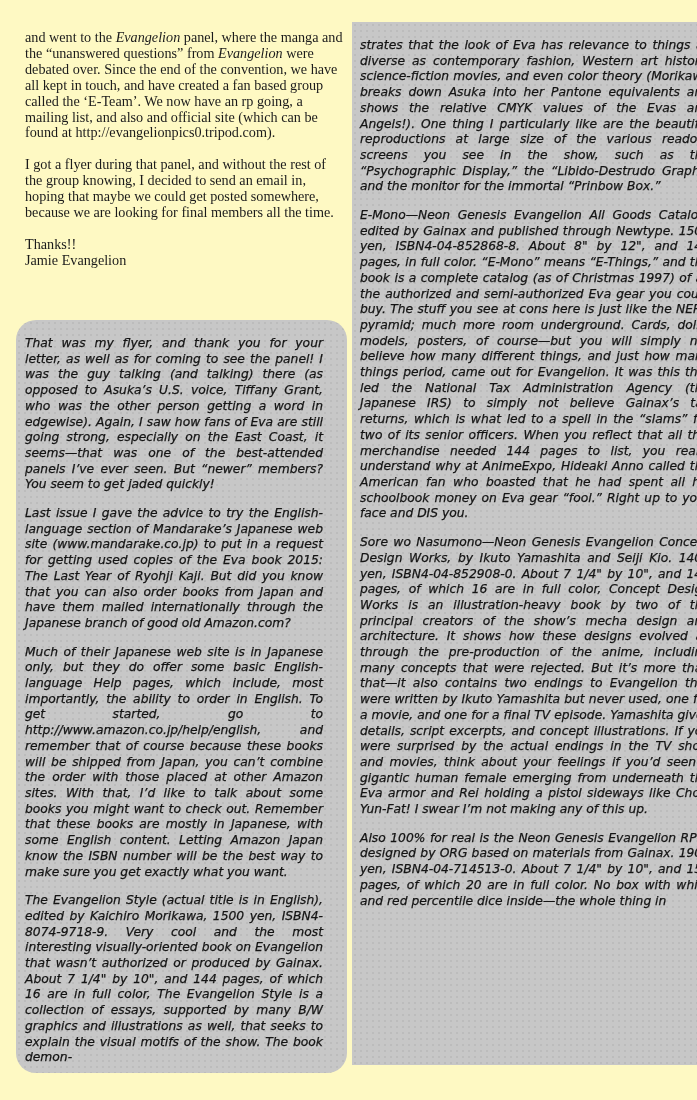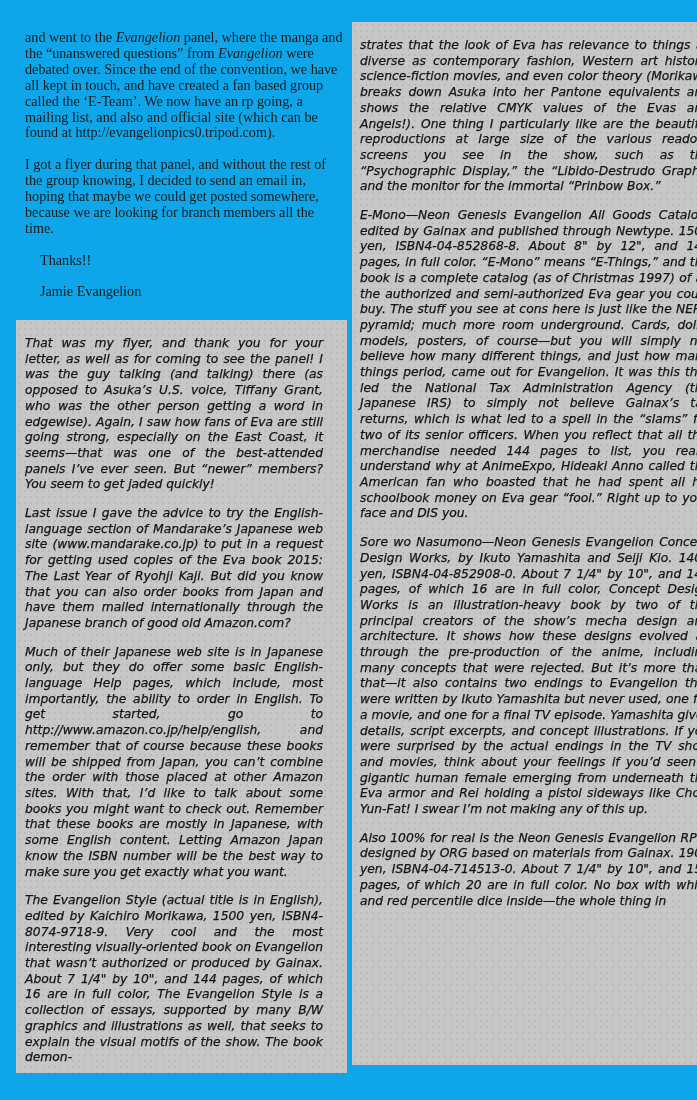--- a/index.html
+++ b/index.html
@@ -1,38 +1,38 @@
 <!DOCTYPE html>
 <html><head>
 <meta charset="utf-8">
 <style>
   html, body { margin: 0; padding: 0; background: #e8e8e8; }
   .page {
     position: relative;
     width: 697px;
     height: 1100px;
-    background: #0ea5e9;
+    background: #fef9c3;
     overflow: hidden;
     font-family: "Liberation Sans", sans-serif;
   }
   
   .letter-block {
     position: absolute;
     left: 25px;
     top: 30px;
     width: 318px;
     font-family: "Liberation Serif", serif;
     font-size: 14.2px;
     line-height: 15.9px;
     color: #1b1b1b;
     text-align: left;
   }
   .letter-block p { margin: 0 0 16px 0; }
   .letter-block em { font-style: italic; }
-  .signature p { margin: 15px; }
+  .signature p { margin: 0; }
   
   .gray-panel {
     position: absolute;
     background-color: #c7c7c7;
     background-image: radial-gradient(rgba(0,0,0,0.055) 1px, transparent 1.2px);
     background-size: 6px 6px;
     color: #141414;
     font-family: "DejaVu Sans", sans-serif;
     font-style: italic;
     font-size: 12.3px;
@@ -43,38 +43,39 @@
     -webkit-text-stroke: 0.25px #141414;
   }
   .gray-panel p { margin: 0 0 13px 0; }
   .gray-panel p:last-child { margin-bottom: 12px; }
   .panel-left {
     left: 16px;
     top: 320px;
     width: 331px;
     height: 753px;
     padding: 16px 24px 6px 9px;
+    border-radius: 20px;
   }
   .panel-right {
     left: 352px;
     top: 22px;
     width: 373px;
     height: 1043px;
     padding: 16px 15px 6px 8px;
   }
 </style>
 </head>
 <body>
 
 <div class="page">
 
   <div class="letter-block">
     <div>
         <p><span>and went to the </span><em>Evangelion</em><span> panel, where the manga and the “unanswered questions” from </span><em>Evangelion</em><span> were debated over. Since the end of the convention, we have all kept in touch, and have created a fan based group called the ‘E-Team’. We now have an rp going, a mailing list, and also and official site (which can be found at http://evangelionpics0.tripod.com).</span></p>
-        <p><span>I got a flyer during that panel, and without the rest of the group knowing, I decided to send an email in, hoping that maybe we could get posted somewhere, because we are looking for branch members all the time.</span></p>
+        <p><span>I got a flyer during that panel, and without the rest of the group knowing, I decided to send an email in, hoping that maybe we could get posted somewhere, because we are looking for final members all the time.</span></p>
       </div>
     <div class="signature">
         <p>Thanks!!</p>
         <p>Jamie Evangelion</p>
       </div>
   </div>
 
   <div class="gray-panel panel-left">
       <p>That was my flyer, and thank you for your letter, as well as for coming to see the panel! I was the guy talking (and talking) there (as opposed to Asuka’s U.S. voice, Tiffany Grant, who was the other person getting a word in edgewise). Again, I saw how fans of Eva are still going strong, especially on the East Coast, it seems—that was one of the best-attended panels I’ve ever seen. But “newer” members? You seem to get jaded quickly!</p>
       <p>Last issue I gave the advice to try the English-language section of Mandarake’s Japanese web site (www.mandarake.co.jp) to put in a request for getting used copies of the Eva book 2015: The Last Year of Ryohji Kaji. But did you know that you can also order books from Japan and have them mailed internationally through the Japanese branch of good old Amazon.com?</p>

